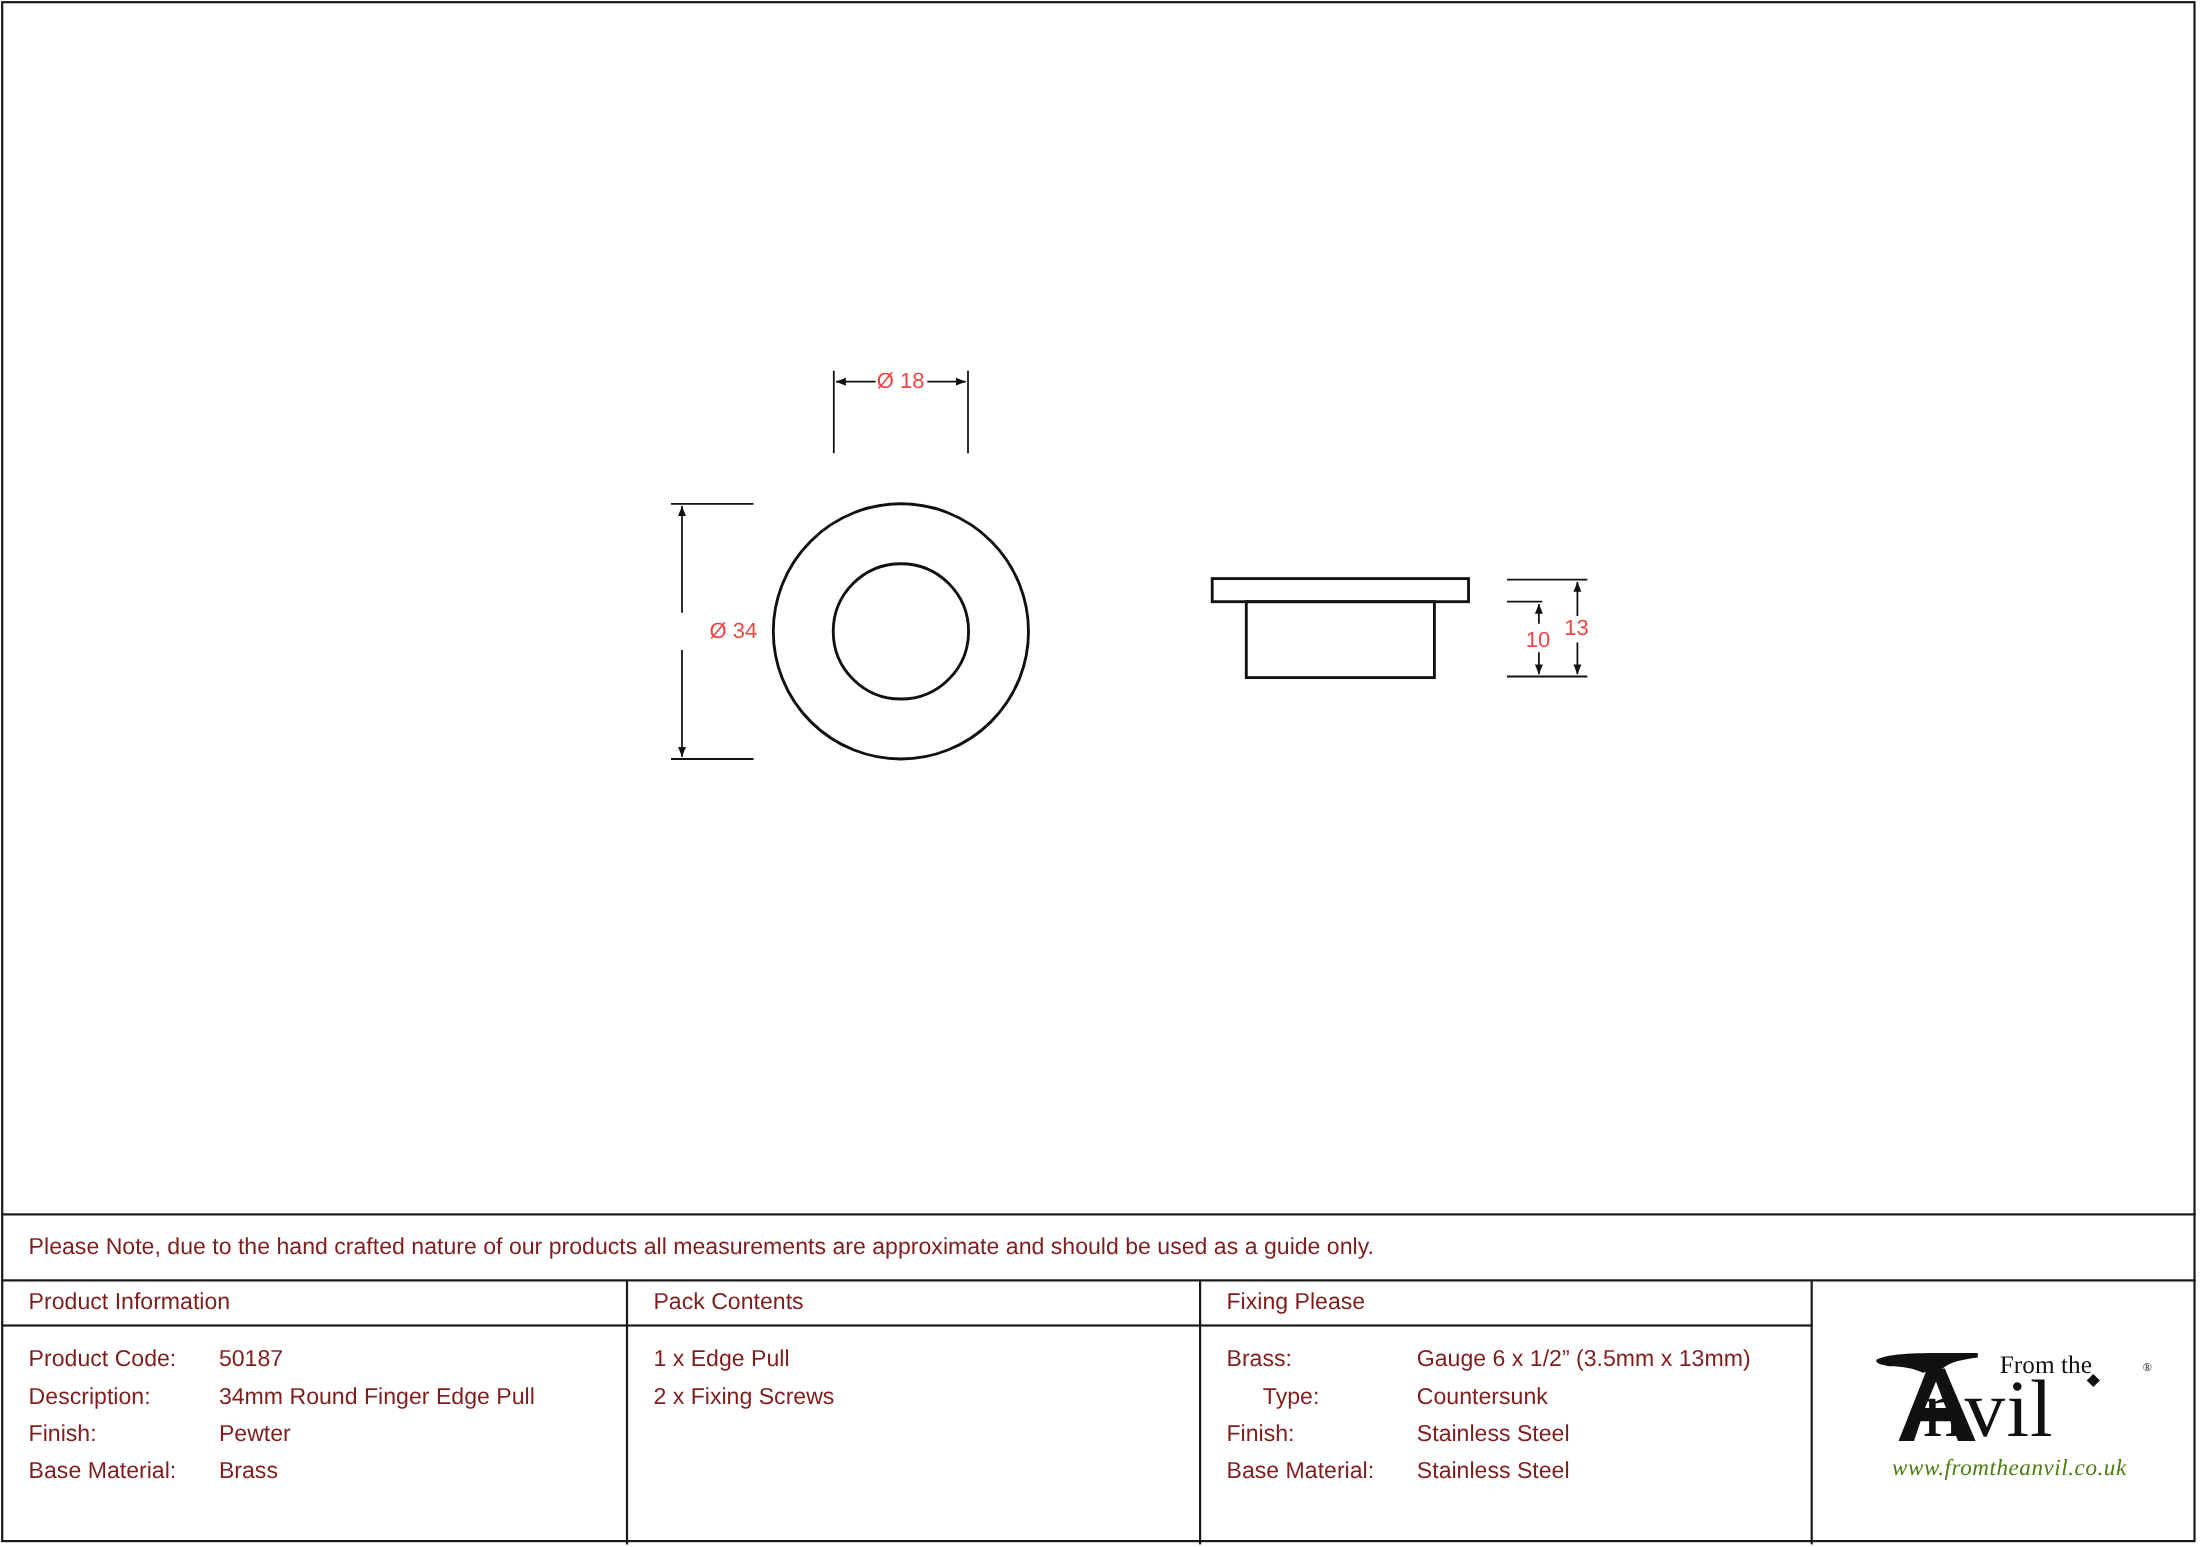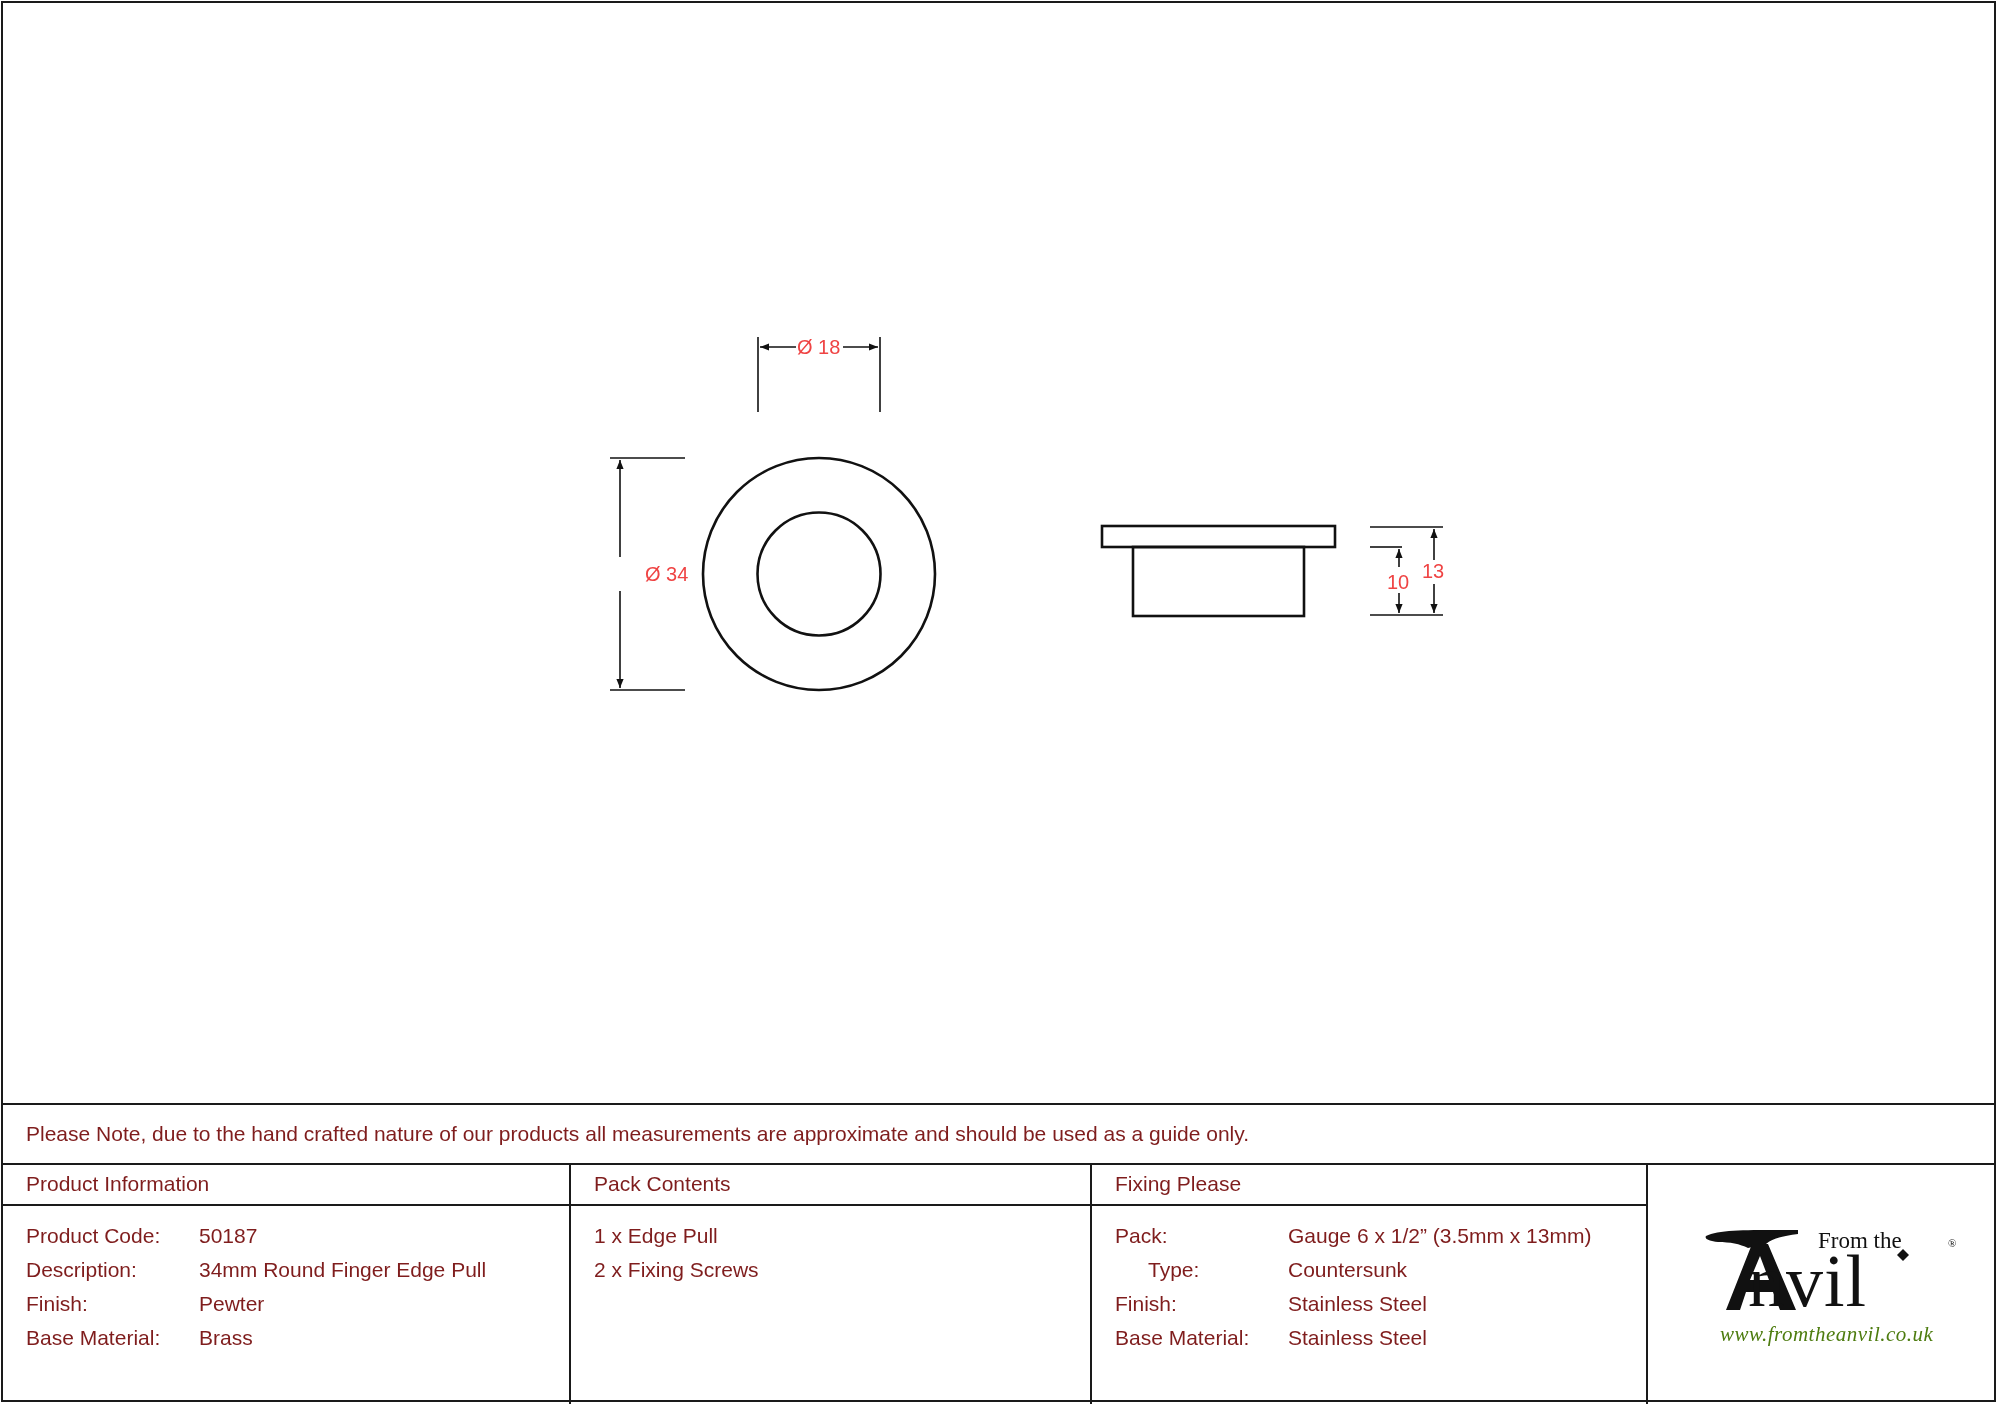--- a/index.html
+++ b/index.html
@@ -91,21 +91,21 @@
 </div>
 
 <div>
   <span class="txt" style="left:594px;top:1173px;">Pack Contents</span>
   <span class="txt" style="left:594px;top:1225px;">1 x Edge Pull</span>
   <span class="txt" style="left:594px;top:1259px;">2 x Fixing Screws</span>
 </div>
 
 <div>
   <span class="txt" style="left:1115px;top:1173px;">Fixing Please</span>
-  <span class="txt" style="left:1115px;top:1225px;">Pack:</span>
+  <span class="txt" style="left:1115px;top:1225px;">Brass:</span>
   <span class="txt" style="left:1288px;top:1225px;">Gauge 6 x 1/2” (3.5mm x 13mm)</span>
   <span class="txt" style="left:1148px;top:1259px;">Type:</span>
   <span class="txt" style="left:1288px;top:1259px;">Countersunk</span>
   <span class="txt" style="left:1115px;top:1293px;">Finish:</span>
   <span class="txt" style="left:1288px;top:1293px;">Stainless Steel</span>
   <span class="txt" style="left:1115px;top:1327px;">Base Material:</span>
   <span class="txt" style="left:1288px;top:1327px;">Stainless Steel</span>
 </div>
 
 <div class="logo">

